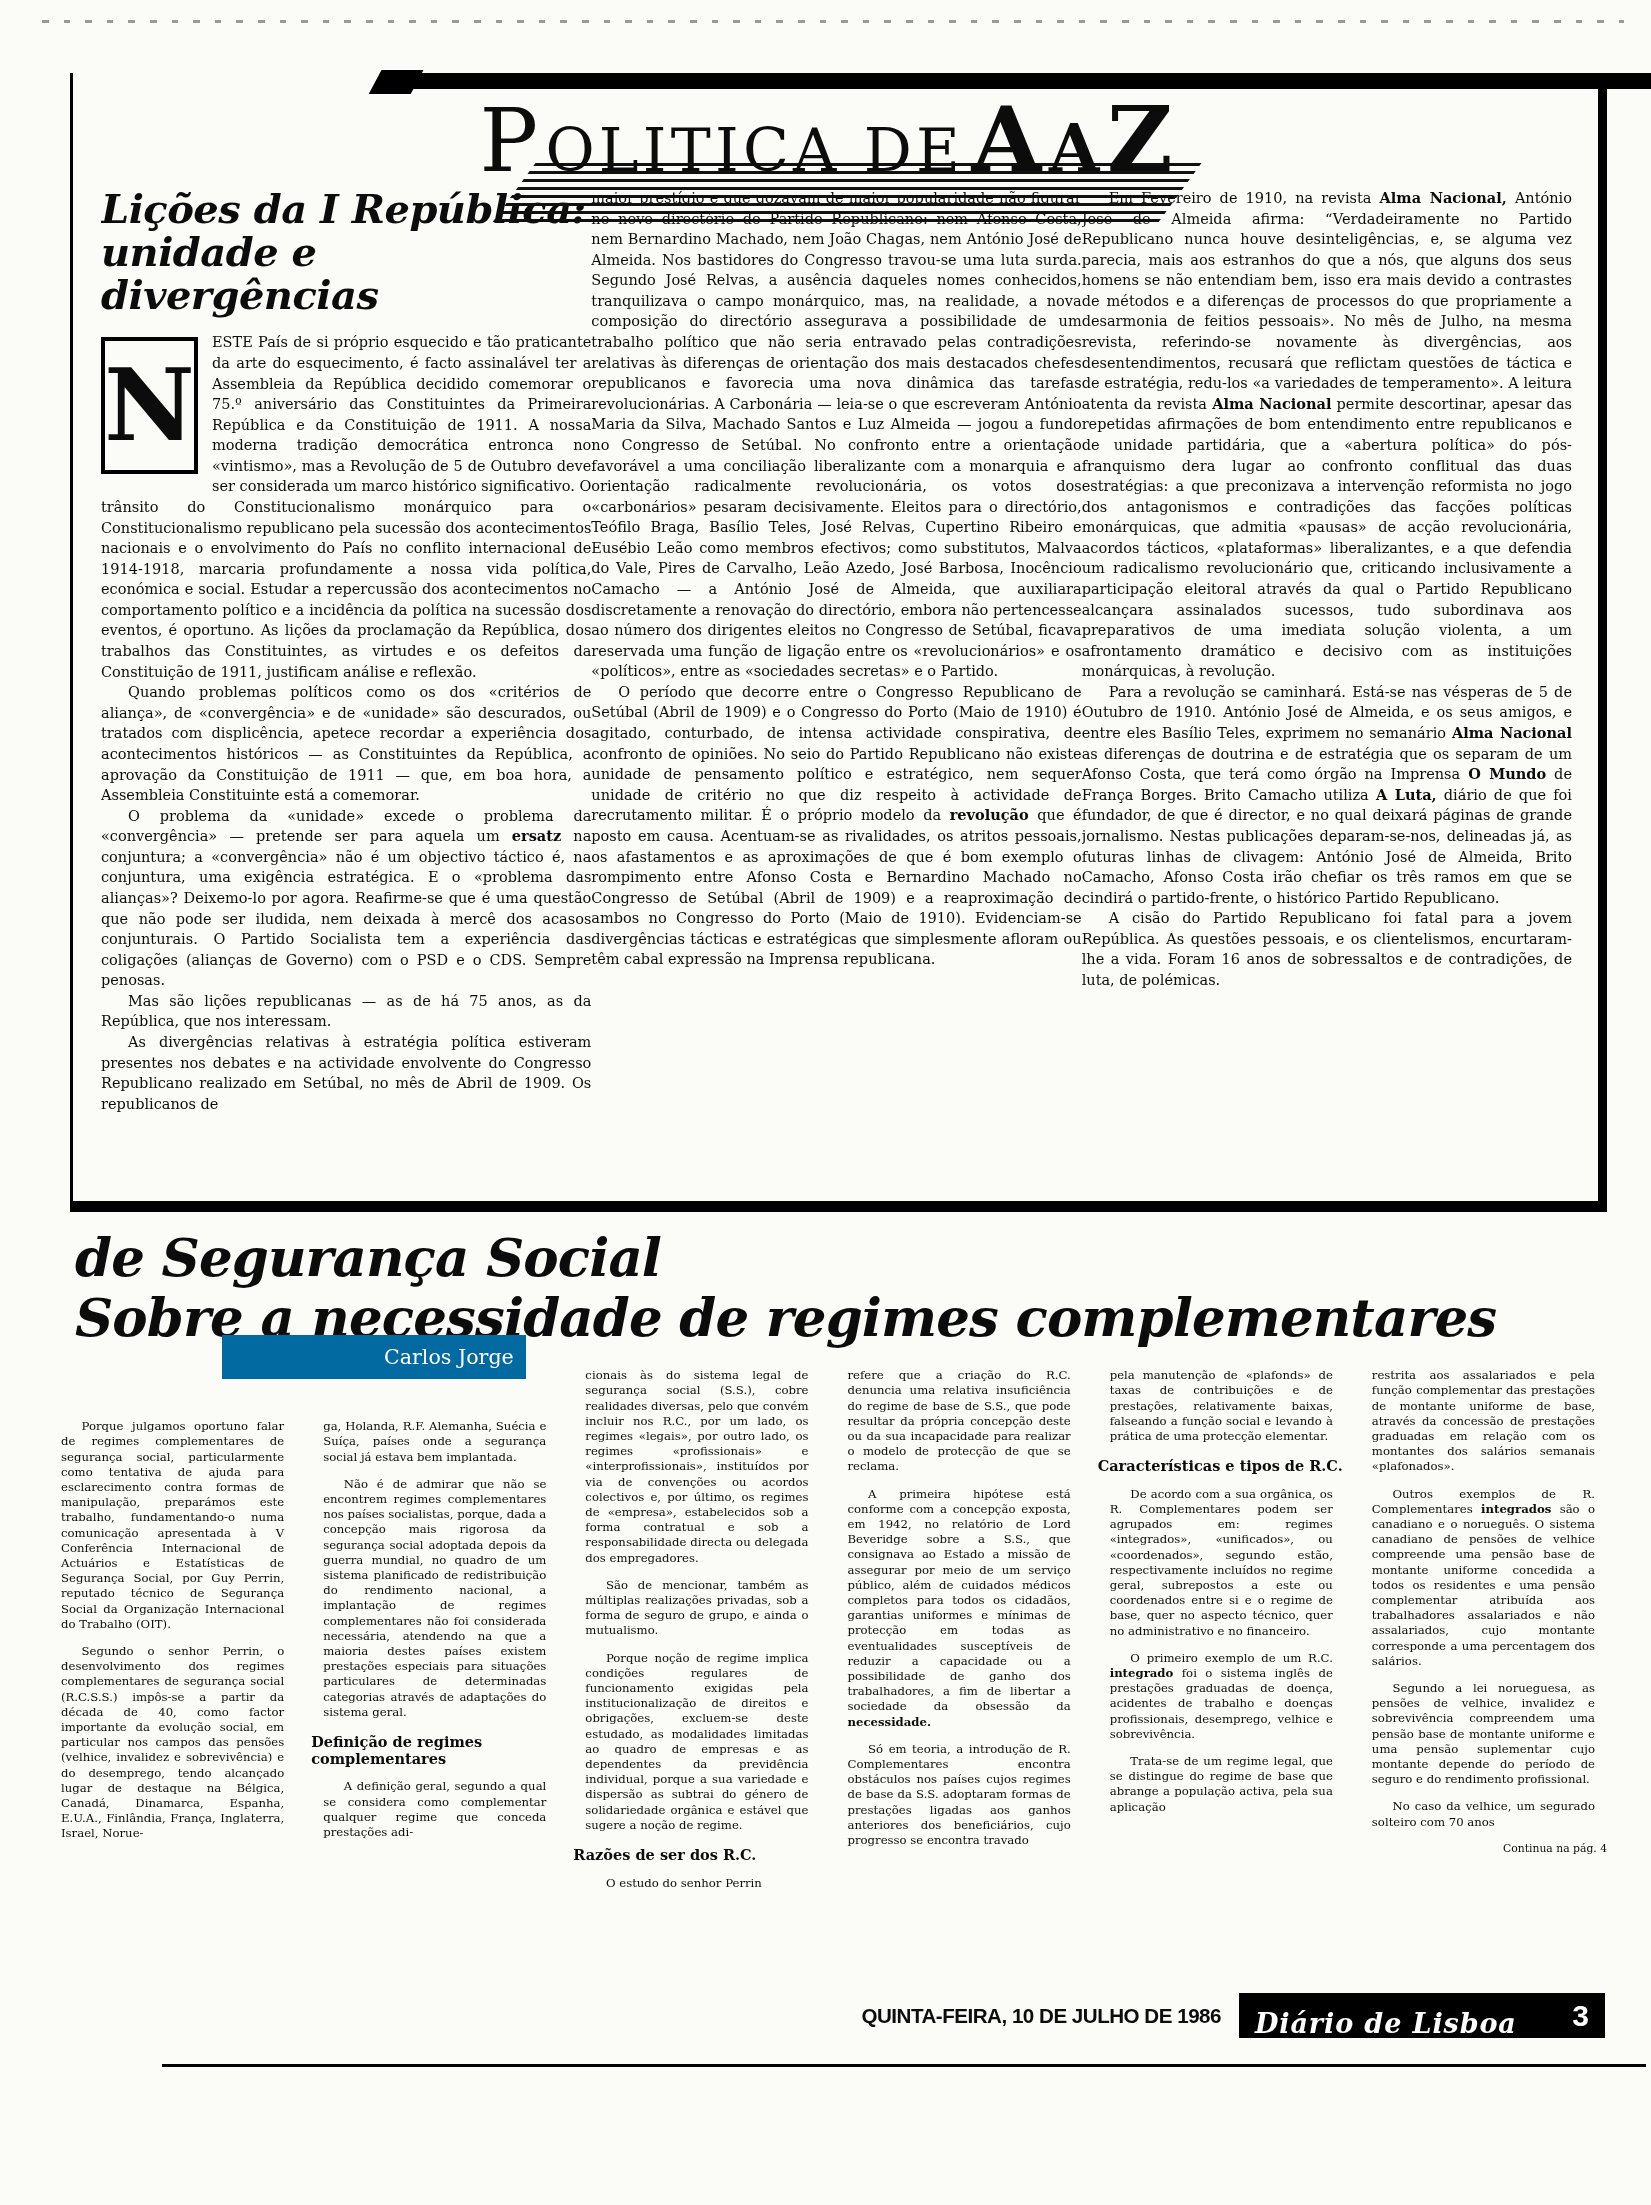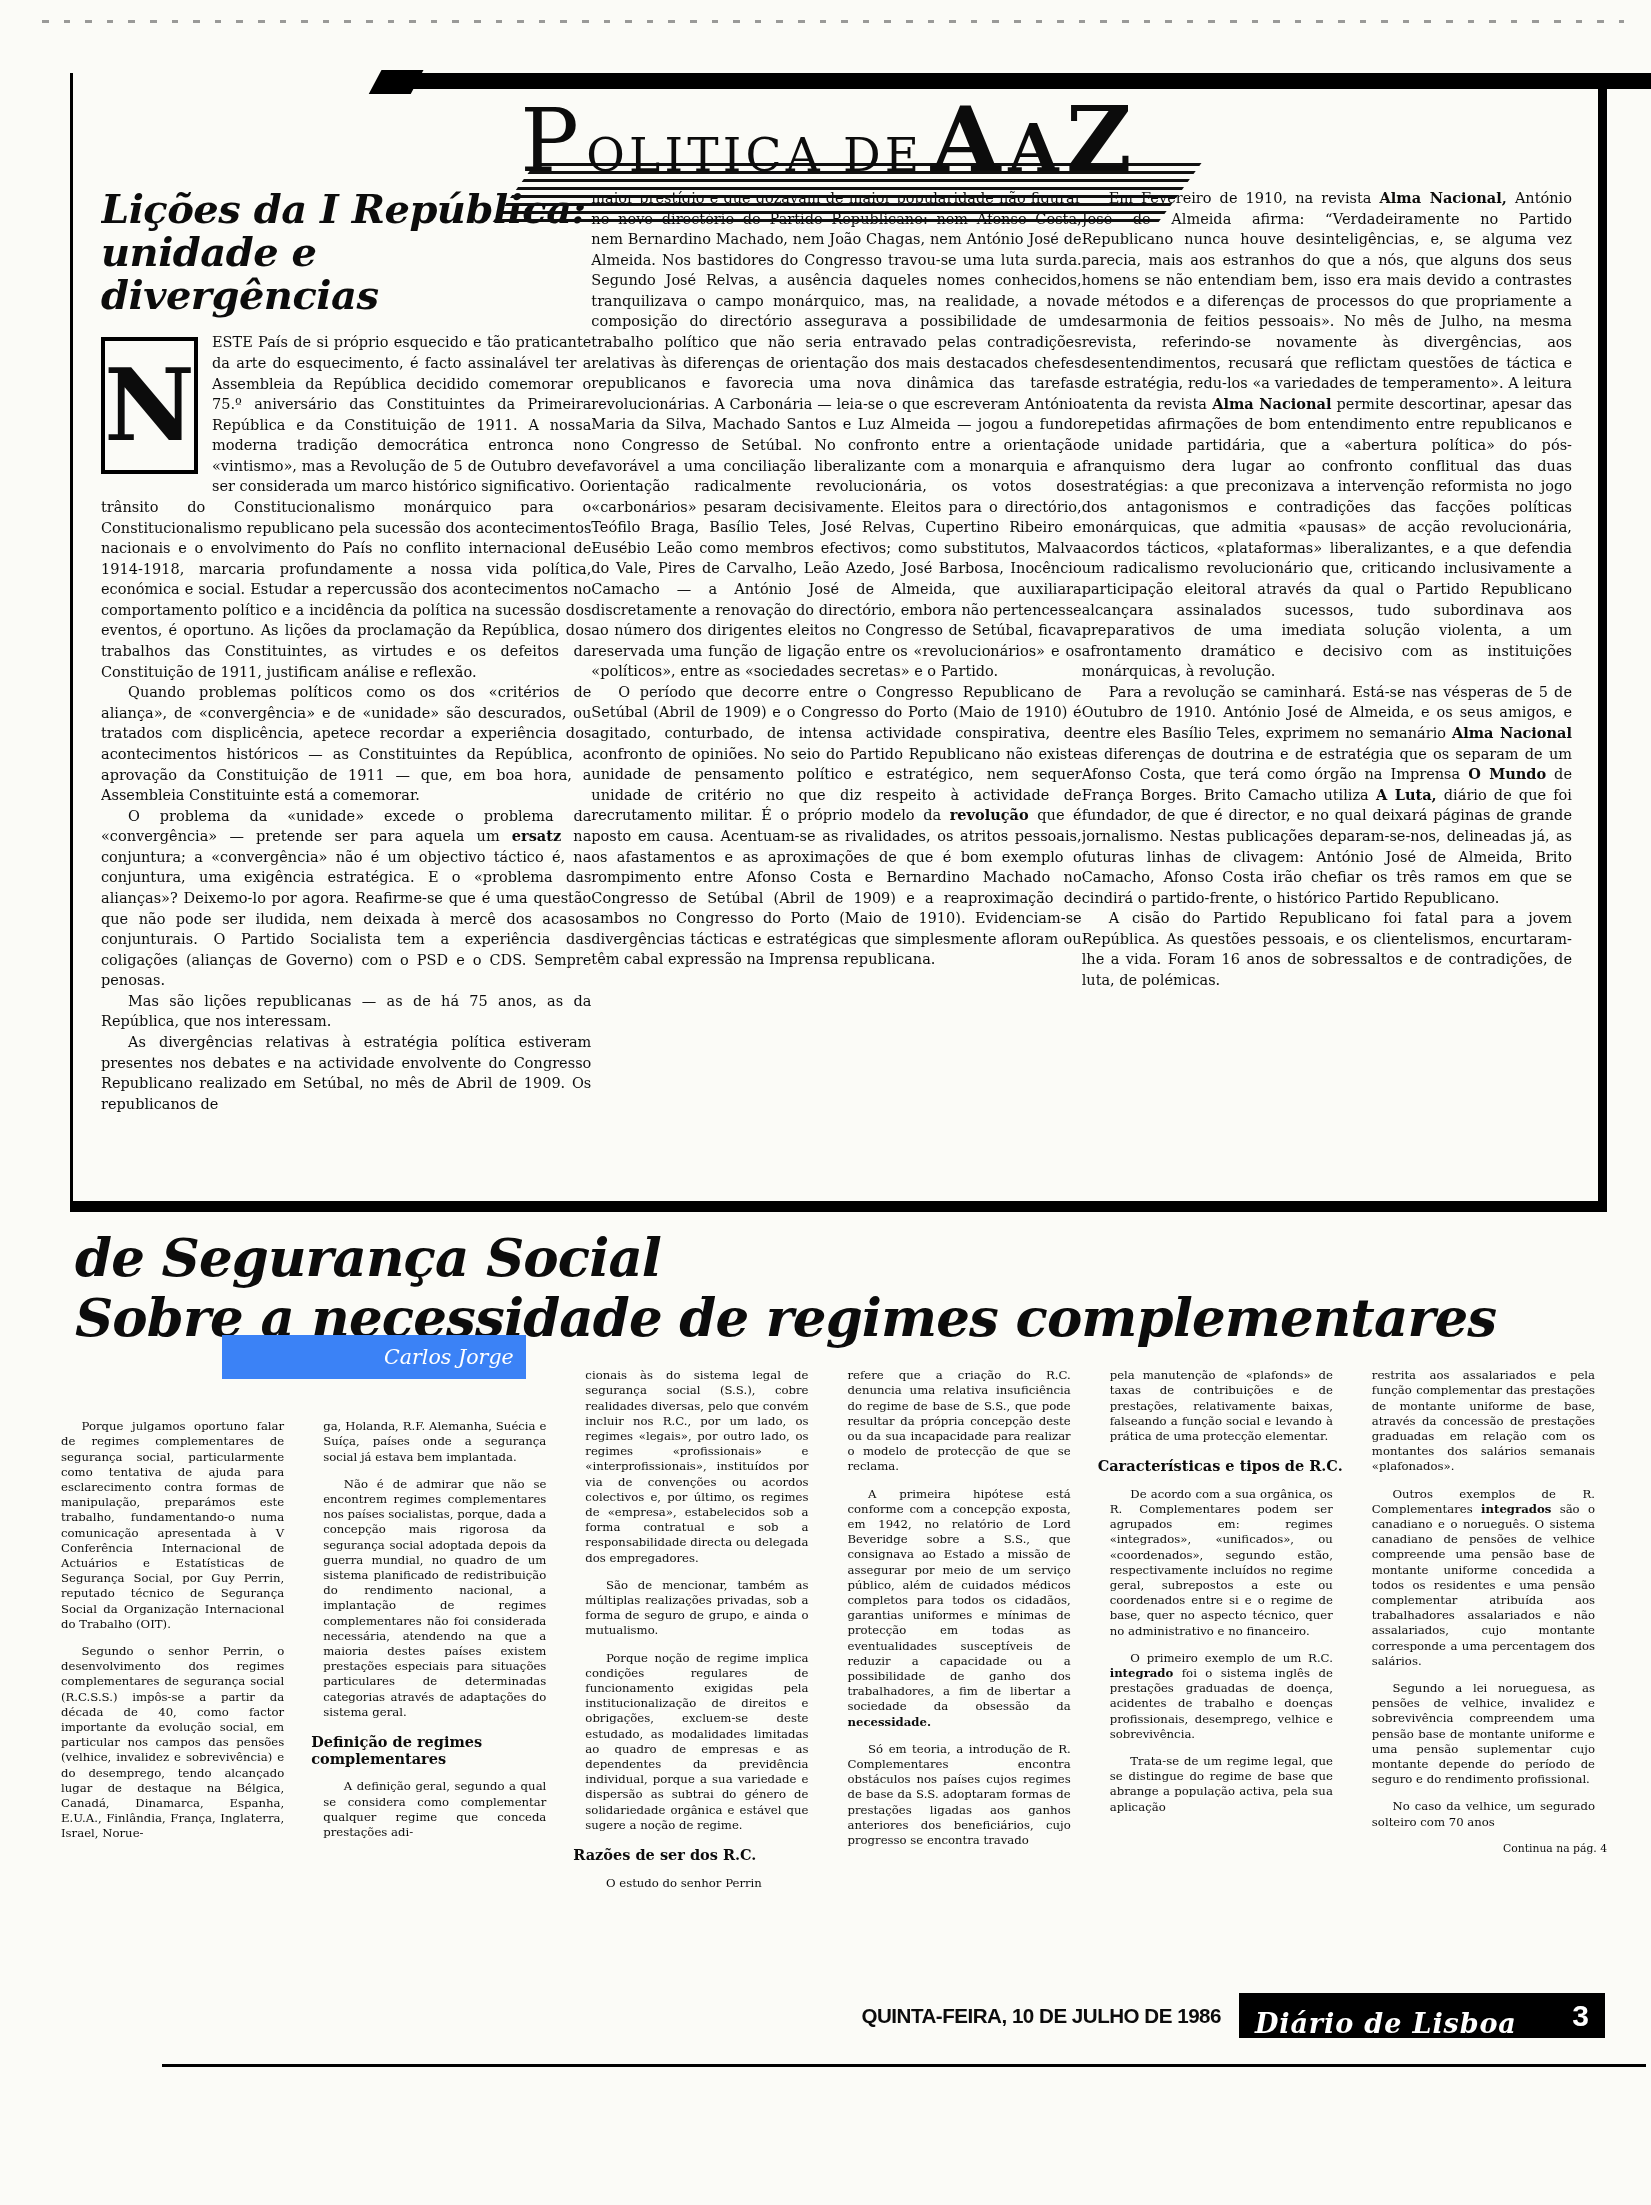--- a/index.html
+++ b/index.html
@@ -21,21 +21,21 @@
   
   .banner{position:absolute;top:70px;left:0;width:100%;height:160px;z-index:6;pointer-events:none;}
   .banner-rule{position:absolute;top:2.8px;left:402px;right:0;height:16px;background:#000;}
   .banner-rule-notch{position:absolute;top:0;left:375px;width:42px;height:24.4px;background:#000;transform:skewX(-28deg);}
   .banner-title{
     position:absolute;top:24.4px;left:0;width:100%;
     display:flex;justify-content:center;align-items:baseline;gap:7.5px;
     z-index:3;
   }
   .b-p{font-size:87px;line-height:1;}
-  .b-rest{font-size:47px;line-height:1;letter-spacing:4.2px;}
+  .b-rest{font-size:60px;line-height:1;letter-spacing:4.2px;}
   .b-a1,.b-z{font-size:90px;line-height:1;font-weight:bold;}
   .b-a2{font-size:65px;line-height:1;font-weight:bold;}
   .banner-shadow{
     position:absolute;top:93px;left:50%;width:666px;height:62px;
     transform:translateX(-47%) skewX(-36deg);
     background:repeating-linear-gradient(to bottom,#101010 0 3.3px,transparent 3.3px 8px);
     z-index:1;
   }
   
   .article1{
@@ -74,25 +74,24 @@
   }
   .a2-cols{
     position:relative;
     margin:8.4px 45px 0 49px;
     display:flex;gap:15px;height:624px;
   }
   .a2-col{flex:1 1 0;overflow:hidden;}
   .a2-col.lower{padding-top:51px;}
   .byline{
     position:absolute;top:-21.6px;left:173px;width:304px;height:44px;
-    background:#3b82f6;color:#fff;
+    background:#0369a1;color:#fff;
     display:flex;align-items:center;justify-content:flex-end;
     padding:0 12.2px;box-sizing:border-box;
     font-size:20.6px;
-    font-style:italic;
   }
   .a2-col p{
     margin:12px;font-size:11.7px;line-height:1.3;text-align:justify;
     hyphens:auto;-webkit-hyphens:auto;
   }
   .a2-col p.ind{text-indent:20.6px;}
   .a2-heading{
     font-size:14.5px;font-weight:bold;line-height:1.15;
     margin:14px 0 8.4px 0;
   }

